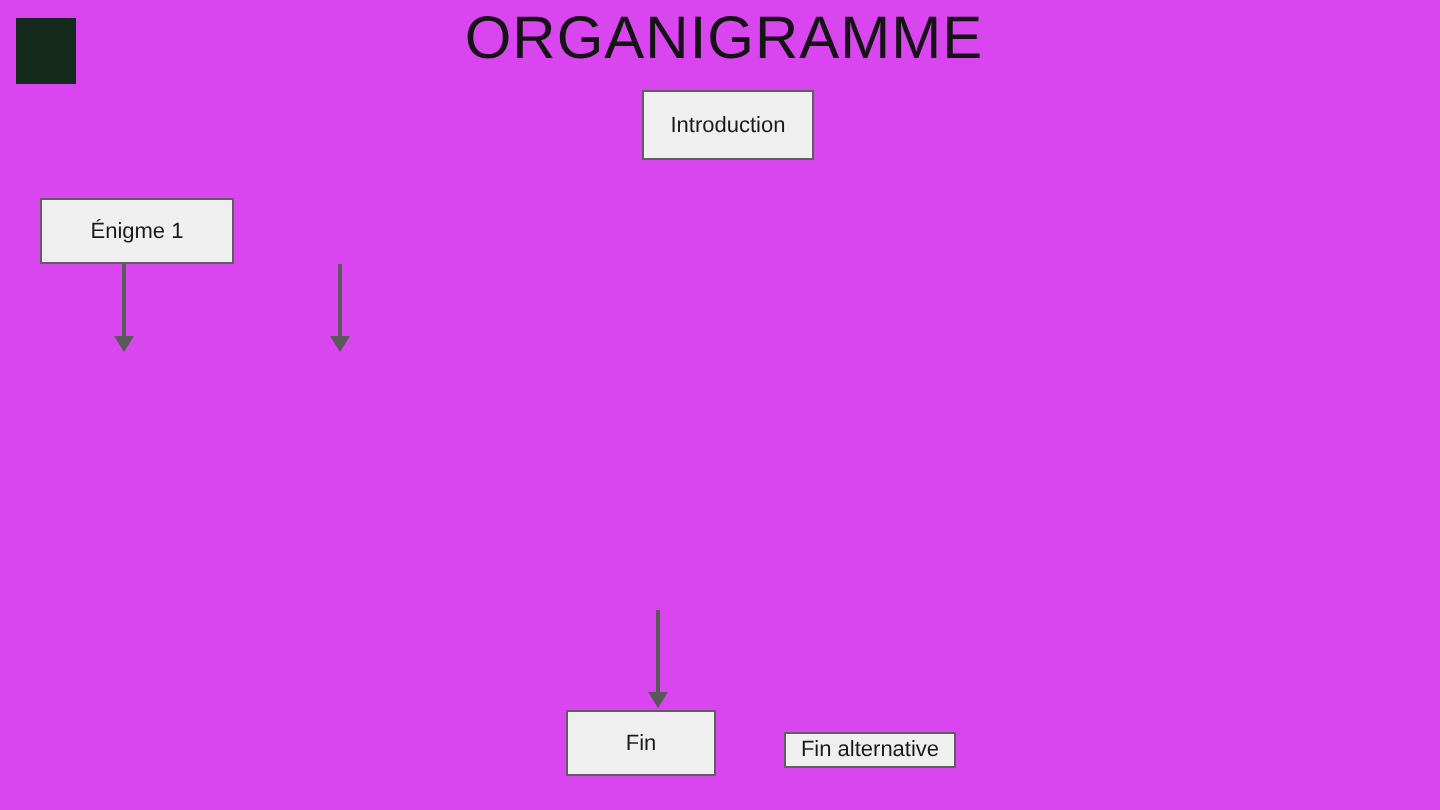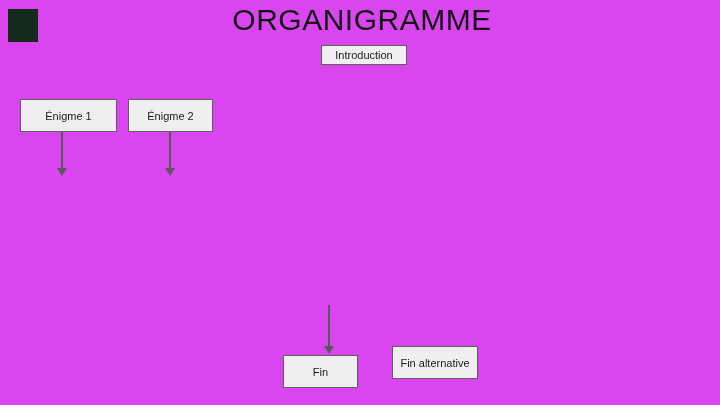--- a/index.html
+++ b/index.html
@@ -35,25 +35,25 @@
     box-sizing: border-box;
     background: var(--box-fill, #efefef);
     border: 1px solid var(--box-border, #5f5f5f);
     display: flex;
     align-items: center;
     justify-content: center;
     font-size: 11px;
     color: var(--label-text, #1a1a1a);
     cursor: default;
   }
-  #n-intro   { left: 321px; top: 45px;  width: 86px; height: 20px; }
+  #n-intro   { left: 321px; top: 45px;  width: 86px; height: 35px; }
   #n-e1      { left: 20px;  top: 99px;  width: 97px; height: 33px; }
   #n-e2      { left: 128px; top: 99px;  width: 85px; height: 33px; }
   #n-fin     { left: 283px; top: 355px; width: 75px; height: 33px; }
-  #n-finalt  { left: 392px; top: 346px; width: 86px; height: 33px; text-align: right; }
+  #n-finalt  { left: 392px; top: 366px; width: 86px; height: 18px; text-align: right; }
   .arrow { position: absolute; left: 0; top: 0; width: 0; height: 0; }
   .shaft {
     position: absolute;
     width: 2px;
     background: var(--arrow, #595959);
   }
   .head {
     position: absolute;
     width: 0;
     height: 0;
@@ -86,23 +86,20 @@
   <h1 class="title">ORGANIGRAMME</h1>
 
   <div class="node" id="n-intro">
     <span>Introduction</span>
   </div>
 
   <div class="node" id="n-e1">
     <span>Énigme 1</span>
   </div>
 
-  <div class="node" id="n-e2">
-    <span>Énigme 2</span>
-  </div>
 
   <div class="arrow" id="a1">
     <div class="shaft"></div>
     <div class="head"></div>
   </div>
 
   <div class="arrow" id="a2">
     <div class="shaft"></div>
     <div class="head"></div>
   </div>

